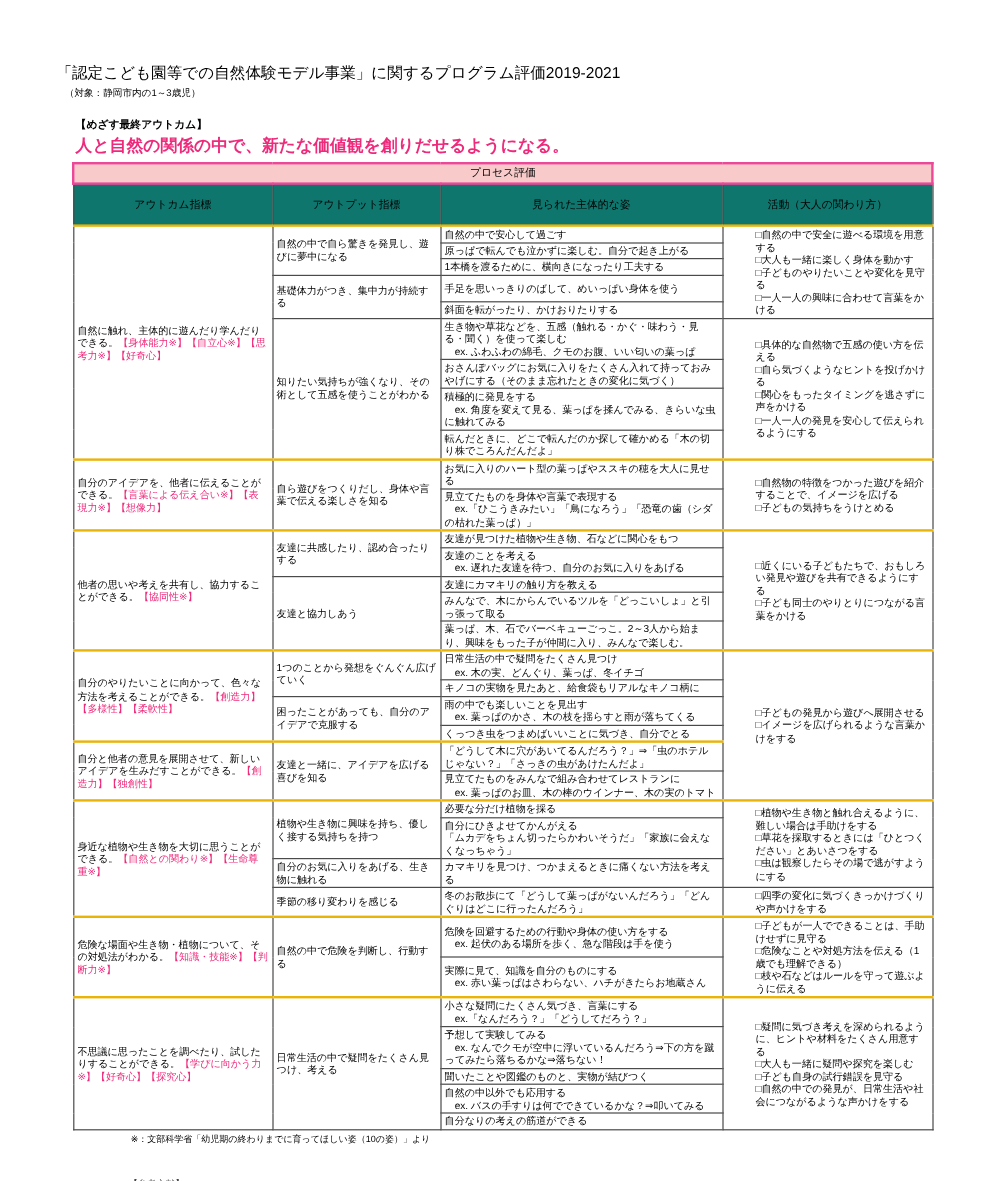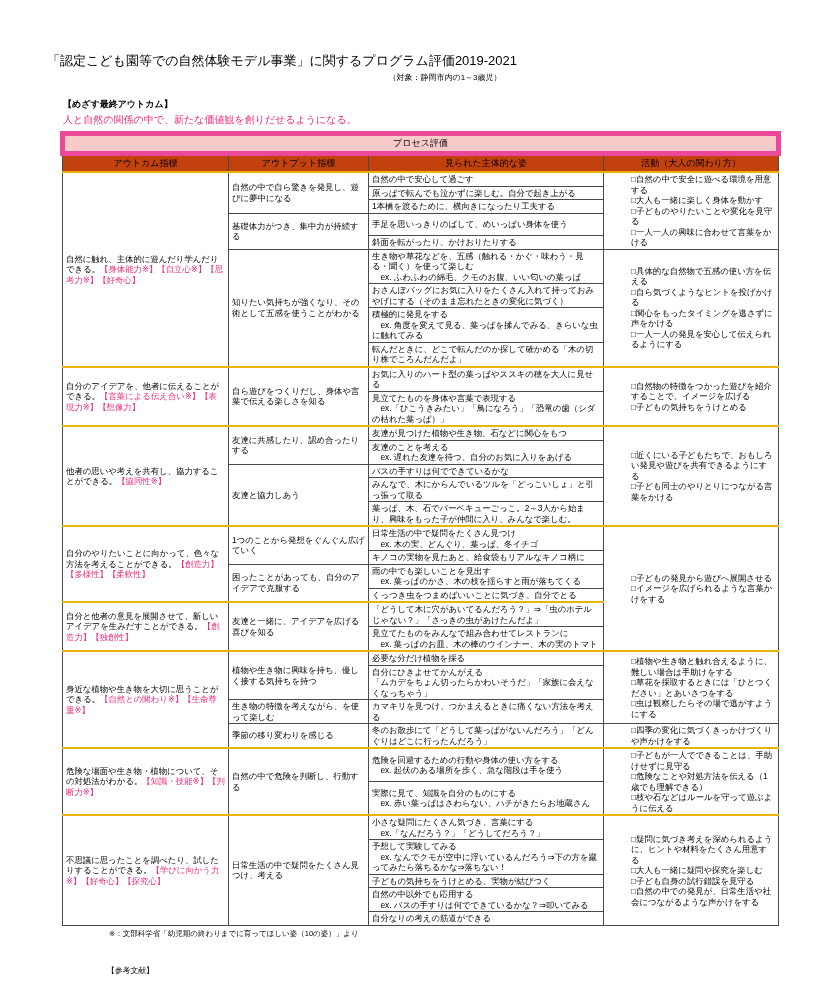--- a/index.html
+++ b/index.html
@@ -2,35 +2,35 @@
 <html lang="ja"><head>
 <meta charset="utf-8">
 <style>
   html,body{margin:0;padding:0;}
   body{
     width:836px;height:984px;overflow:hidden;background:#ffffff;color:#000;
     font-family:"Liberation Sans","DejaVu Sans",sans-serif;
   }
   .wrap{padding:52px 0 0 47px;}
   .title{font-size:13px;font-weight:normal;margin:0;letter-spacing:0;}
-  .subtitle{font-size:8px;margin:2px 0 0 7px;text-align:center;}
+  .subtitle{font-size:8px;margin:2px 0 0 7px;}
   .goal-label{font-size:9px;font-weight:bold;margin:15px 0 0 16px;}
-  .goal-text{font-size:10px;margin:2px 0 0 16px;color:#ee2a7b;}
+  .goal-text{font-size:14px;margin:2px 0 0 16px;color:#ee2a7b;font-weight:bold;}
   table.process{
     border-collapse:collapse;table-layout:fixed;width:716px;
     margin:4px 0 0 13px;border:1.5px solid #222;
   }
   th,td{border:1px solid #4a4a4a;box-sizing:border-box;}
   th.process-span{
-    background:#f8caca;border:5px solid #ec4899;
+    background:#f8caca;border:2px solid #ec4899;
     font-size:9px;font-weight:normal;height:15px;padding:1px;text-align:center;
   }
   th.colhead{
-    background:#c2410c;font-size:9px;font-weight:normal;
-    height:17px;padding:1px;text-align:center;
+    background:#0f766e;font-size:9px;font-weight:normal;
+    height:35px;padding:1px;text-align:center;
   }
   td{
     font-size:8.4px;line-height:1.25;padding:1px 3px;
     vertical-align:middle;white-space:pre-line;word-break:break-all;
   }
   td.outcome{padding:2px 3px;margin-top:10px;}
   td.outcome .tags{color:#ee2a7b;}
   td.acts div{margin:0;padding-left:24px;}
   tr.group-start td{border-top:2px solid #eab308;}
   .footnote{font-size:7.5px;margin:3px 0 0 62px;}
@@ -118,21 +118,21 @@
           <td rowspan="2" class="output">友達に共感したり、認め合ったりする</td>
           <td class="observed">友達が見つけた植物や生き物、石などに関心をもつ</td>
           <td rowspan="5" class="acts"><div>□近くにいる子どもたちで、おもしろい発見や遊びを共有できるようにする</div><div>□子ども同士のやりとりにつながる言葉をかける</div></td>
         </tr>
         <tr>
           <td class="observed">友達のことを考える
 　ex. 遅れた友達を待つ、自分のお気に入りをあげる</td>
         </tr>
         <tr>
           <td rowspan="3" class="output">友達と協力しあう</td>
-          <td class="observed">バスの手すりは何でできているかな</td>
+          <td class="observed">友達にカマキリの触り方を教える</td>
         </tr>
         <tr>
           <td class="observed">みんなで、木にからんでいるツルを「どっこいしょ」と引っ張って取る</td>
         </tr>
         <tr>
           <td class="observed">葉っぱ、木、石でバーベキューごっこ。2～3人から始まり、興味をもった子が仲間に入り、みんなで楽しむ。</td>
         </tr>
         <tr class="group-start">
           <td rowspan="4" class="outcome"><span>自分のやりたいことに向かって、色々な方法を考えることができる。</span><span class="tags">【創造力】【多様性】【柔軟性】</span></td>
           <td rowspan="2" class="output">1つのことから発想をぐんぐん広げていく</td>
@@ -164,21 +164,21 @@
           <td rowspan="4" class="outcome"><span>身近な植物や生き物を大切に思うことができる。</span><span class="tags">【自然との関わり※】【生命尊重※】</span></td>
           <td rowspan="2" class="output">植物や生き物に興味を持ち、優しく接する気持ちを持つ</td>
           <td class="observed">必要な分だけ植物を採る</td>
           <td rowspan="3" class="acts"><div>□植物や生き物と触れ合えるように、難しい場合は手助けをする</div><div>□草花を採取するときには「ひとつください」とあいさつをする</div><div>□虫は観察したらその場で逃がすようにする</div></td>
         </tr>
         <tr>
           <td class="observed">自分にひきよせてかんがえる
 「ムカデをちょん切ったらかわいそうだ」「家族に会えなくなっちゃう」</td>
         </tr>
         <tr>
-          <td rowspan="1" class="output">生き物の特徴を考えながら、を使って楽しむ</td>
+          <td rowspan="1" class="output">自分のお気に入りをあげる、生き物に触れる</td>
           <td class="observed">カマキリを見つけ、つかまえるときに痛くない方法を考える</td>
         </tr>
         <tr>
           <td rowspan="1" class="output">季節の移り変わりを感じる</td>
           <td class="observed">冬のお散歩にて「どうして葉っぱがないんだろう」「どんぐりはどこに行ったんだろう」</td>
           <td rowspan="1" class="acts"><div>□四季の変化に気づくきっかけづくりや声かけをする</div></td>
         </tr>
         <tr class="group-start">
           <td rowspan="2" class="outcome"><span>危険な場面や生き物・植物について、その対処法がわかる。</span><span class="tags">【知識・技能※】【判断力※】</span></td>
           <td rowspan="2" class="output">自然の中で危険を判断し、行動する</td>
@@ -195,21 +195,21 @@
           <td rowspan="5" class="output">日常生活の中で疑問をたくさん見つけ、考える</td>
           <td class="observed">小さな疑問にたくさん気づき、言葉にする
 　ex.「なんだろう？」「どうしてだろう？」</td>
           <td rowspan="5" class="acts"><div>□疑問に気づき考えを深められるように、ヒントや材料をたくさん用意する</div><div>□大人も一緒に疑問や探究を楽しむ</div><div>□子ども自身の試行錯誤を見守る</div><div>□自然の中での発見が、日常生活や社会につながるような声かけをする</div></td>
         </tr>
         <tr>
           <td class="observed">予想して実験してみる
 　ex. なんでクモが空中に浮いているんだろう⇒下の方を蹴ってみたら落ちるかな⇒落ちない！</td>
         </tr>
         <tr>
-          <td class="observed">子どもの気持ちをうけとめる、実物が結びつく</td>
+          <td class="observed">聞いたことや図鑑のものと、実物が結びつく</td>
         </tr>
         <tr>
           <td class="observed">自然の中以外でも応用する
 　ex. バスの手すりは何でできているかな？⇒叩いてみる</td>
         </tr>
         <tr>
           <td class="observed">自分なりの考えの筋道ができる</td>
         </tr>
       </tbody>
   </table>

